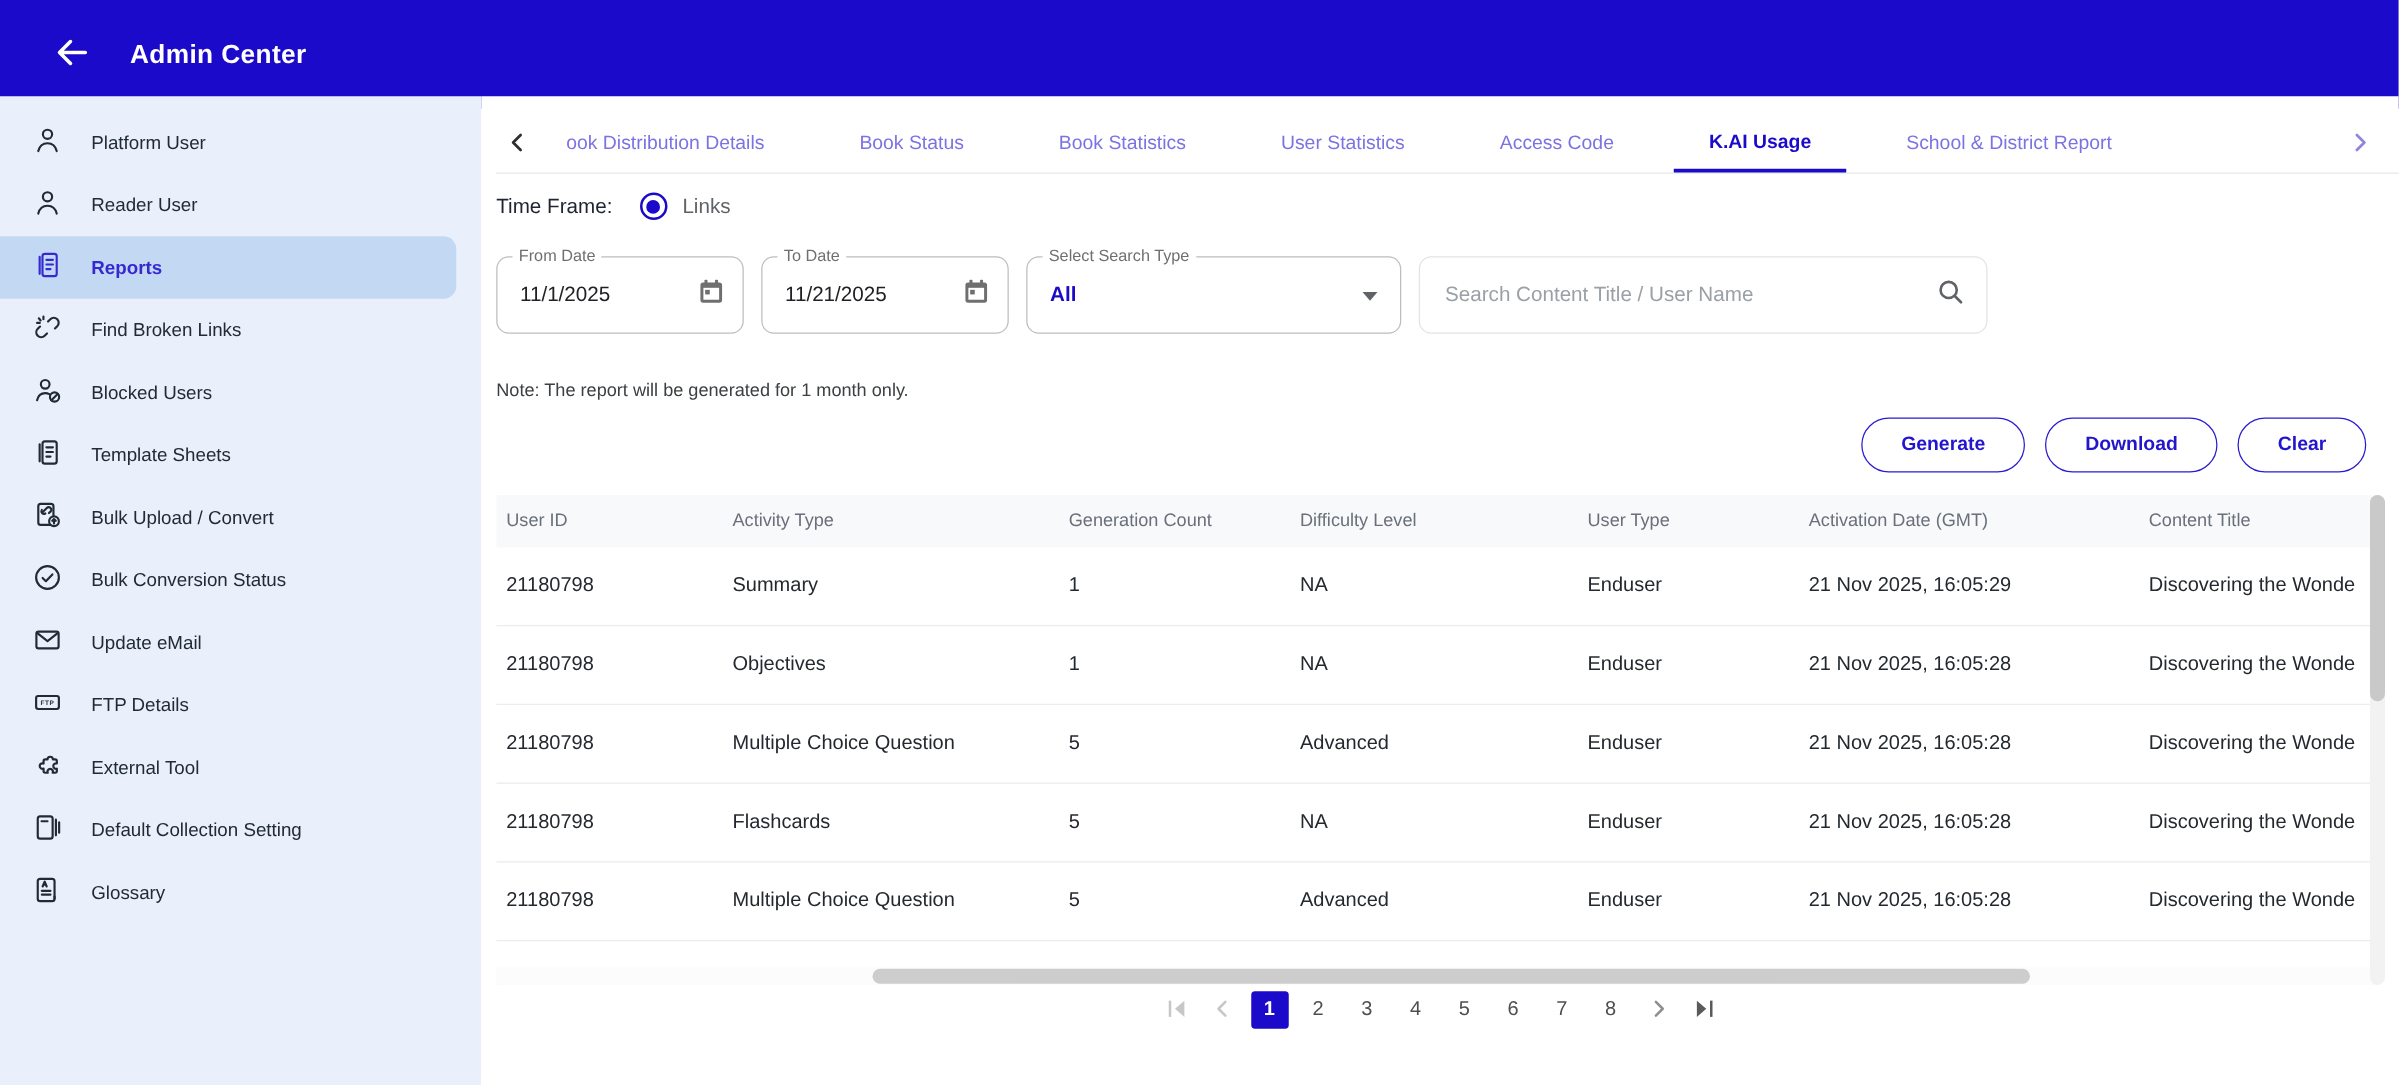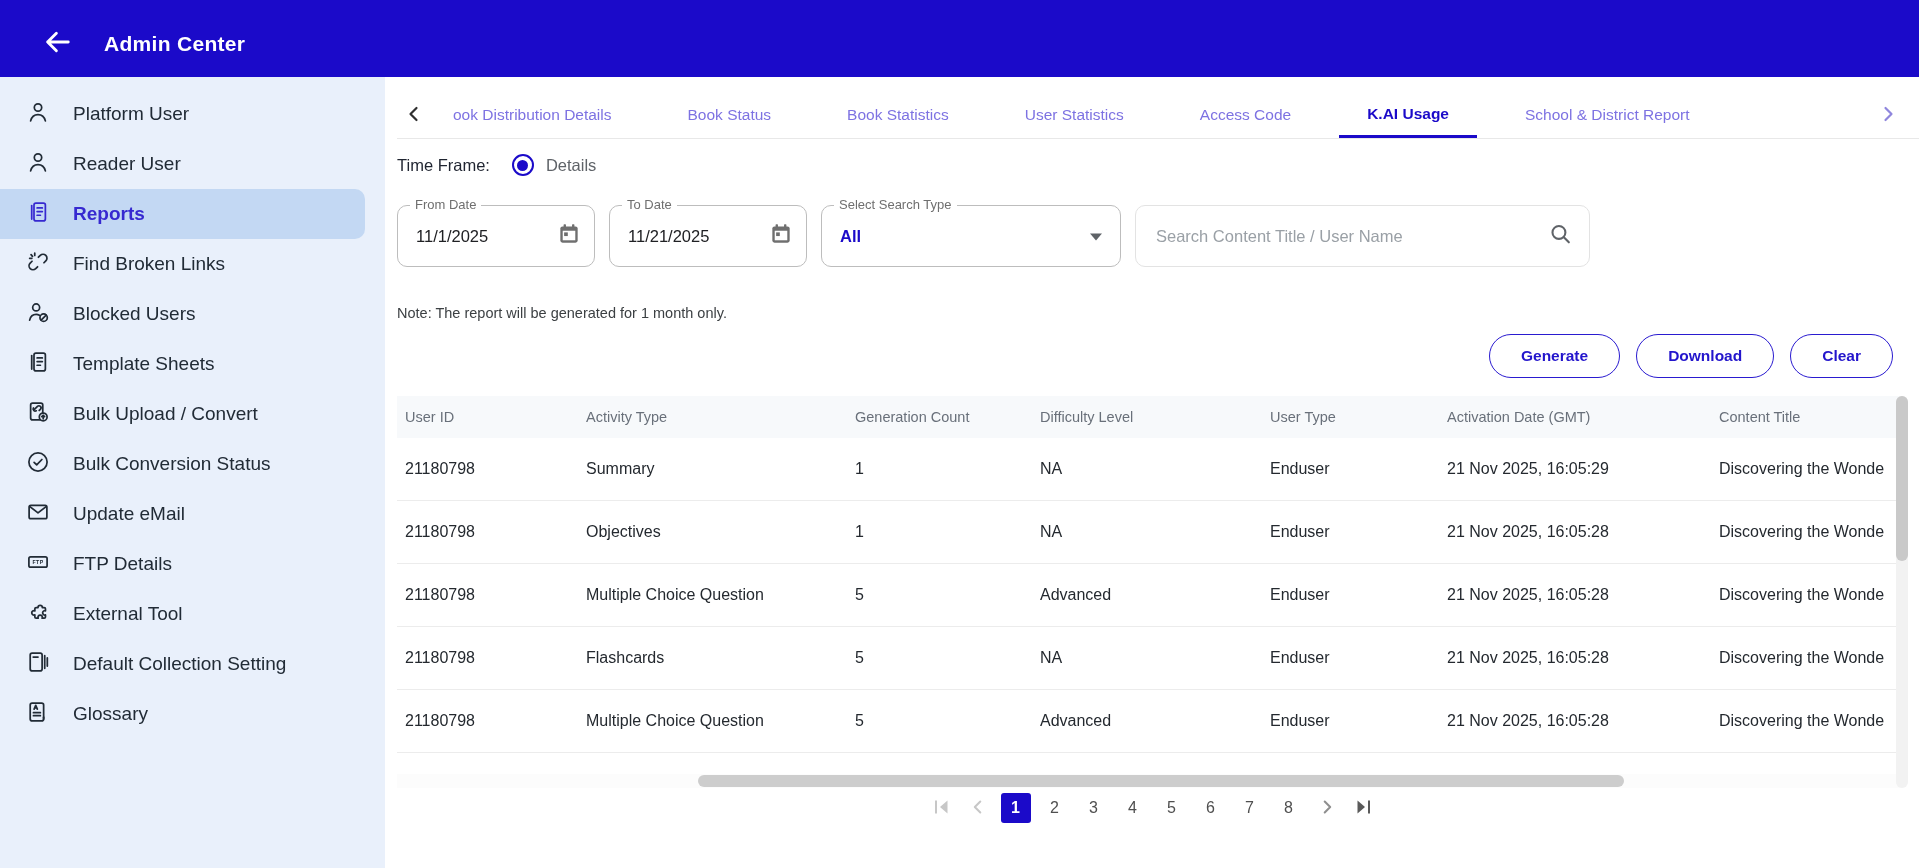--- a/index.html
+++ b/index.html
@@ -12,21 +12,21 @@
     background:#1B0AC9; display:flex; align-items:center; padding-left:34px; }
   .back-btn { background:none; border:none; cursor:pointer; width:46px; height:46px;
     display:flex; align-items:center; justify-content:center; }
   .header-title { color:#fff; font-size:21px; font-weight:700; margin-left:24px; letter-spacing:.3px; }
 
   
   .sidebar { position:absolute; top:77px; left:0; width:385px; height:791px;
     background:#E9F0FB; padding-top:12px; }
   .side-item { width:385px; height:50px; display:flex; align-items:center;
     padding-left:25px; gap:22px; cursor:pointer; }
-  .side-item .lbl { font-size:19px; font-weight:500; color:#212B36; }
+  .side-item .lbl { font-size:15px; font-weight:500; color:#212B36; }
   .side-item svg { flex:0 0 auto; }
   .side-item.selected { width:365px; background:#C3D8F3; border-radius:0 10px 10px 0; }
   .side-item.selected .lbl { color:#3629D0; font-weight:600; }
 
   
   .main { position:absolute; top:77px; left:385px; width:1534px; height:791px; background:#fff; }
 
   
   .tabbar { position:absolute; top:15px; left:12px; right:0; height:47px;
     display:flex; align-items:stretch; border-bottom:1px solid #E8E8E8; }
@@ -247,21 +247,21 @@
               <path d="M9.5 6l6 6-6 6"></path>
             </svg></span>
       </button>
     </div>
 
     <div class="timeframe">
       <span class="tf-label">Time Frame:</span>
       <span class="radio">
           <span class="dot"></span>
         </span>
-      <span class="tf-option">Details</span>
+      <span class="tf-option">Links</span>
     </div>
 
     <div class="filters">
       <div class="field w-date">
         <span class="flabel">From Date</span>
         <span class="fvalue">11/1/2025</span>
         <span class="right-ic"><svg width="26" height="26" viewBox="0 0 24 24">
               <rect x="4" y="5" width="16" height="15" rx="2" fill="#6F6F6F"></rect>
               <rect x="6.2" y="9" width="11.6" height="8.8" fill="#fff"></rect>
               <rect x="7.5" y="10.5" width="3.4" height="3.4" fill="#6F6F6F"></rect>

